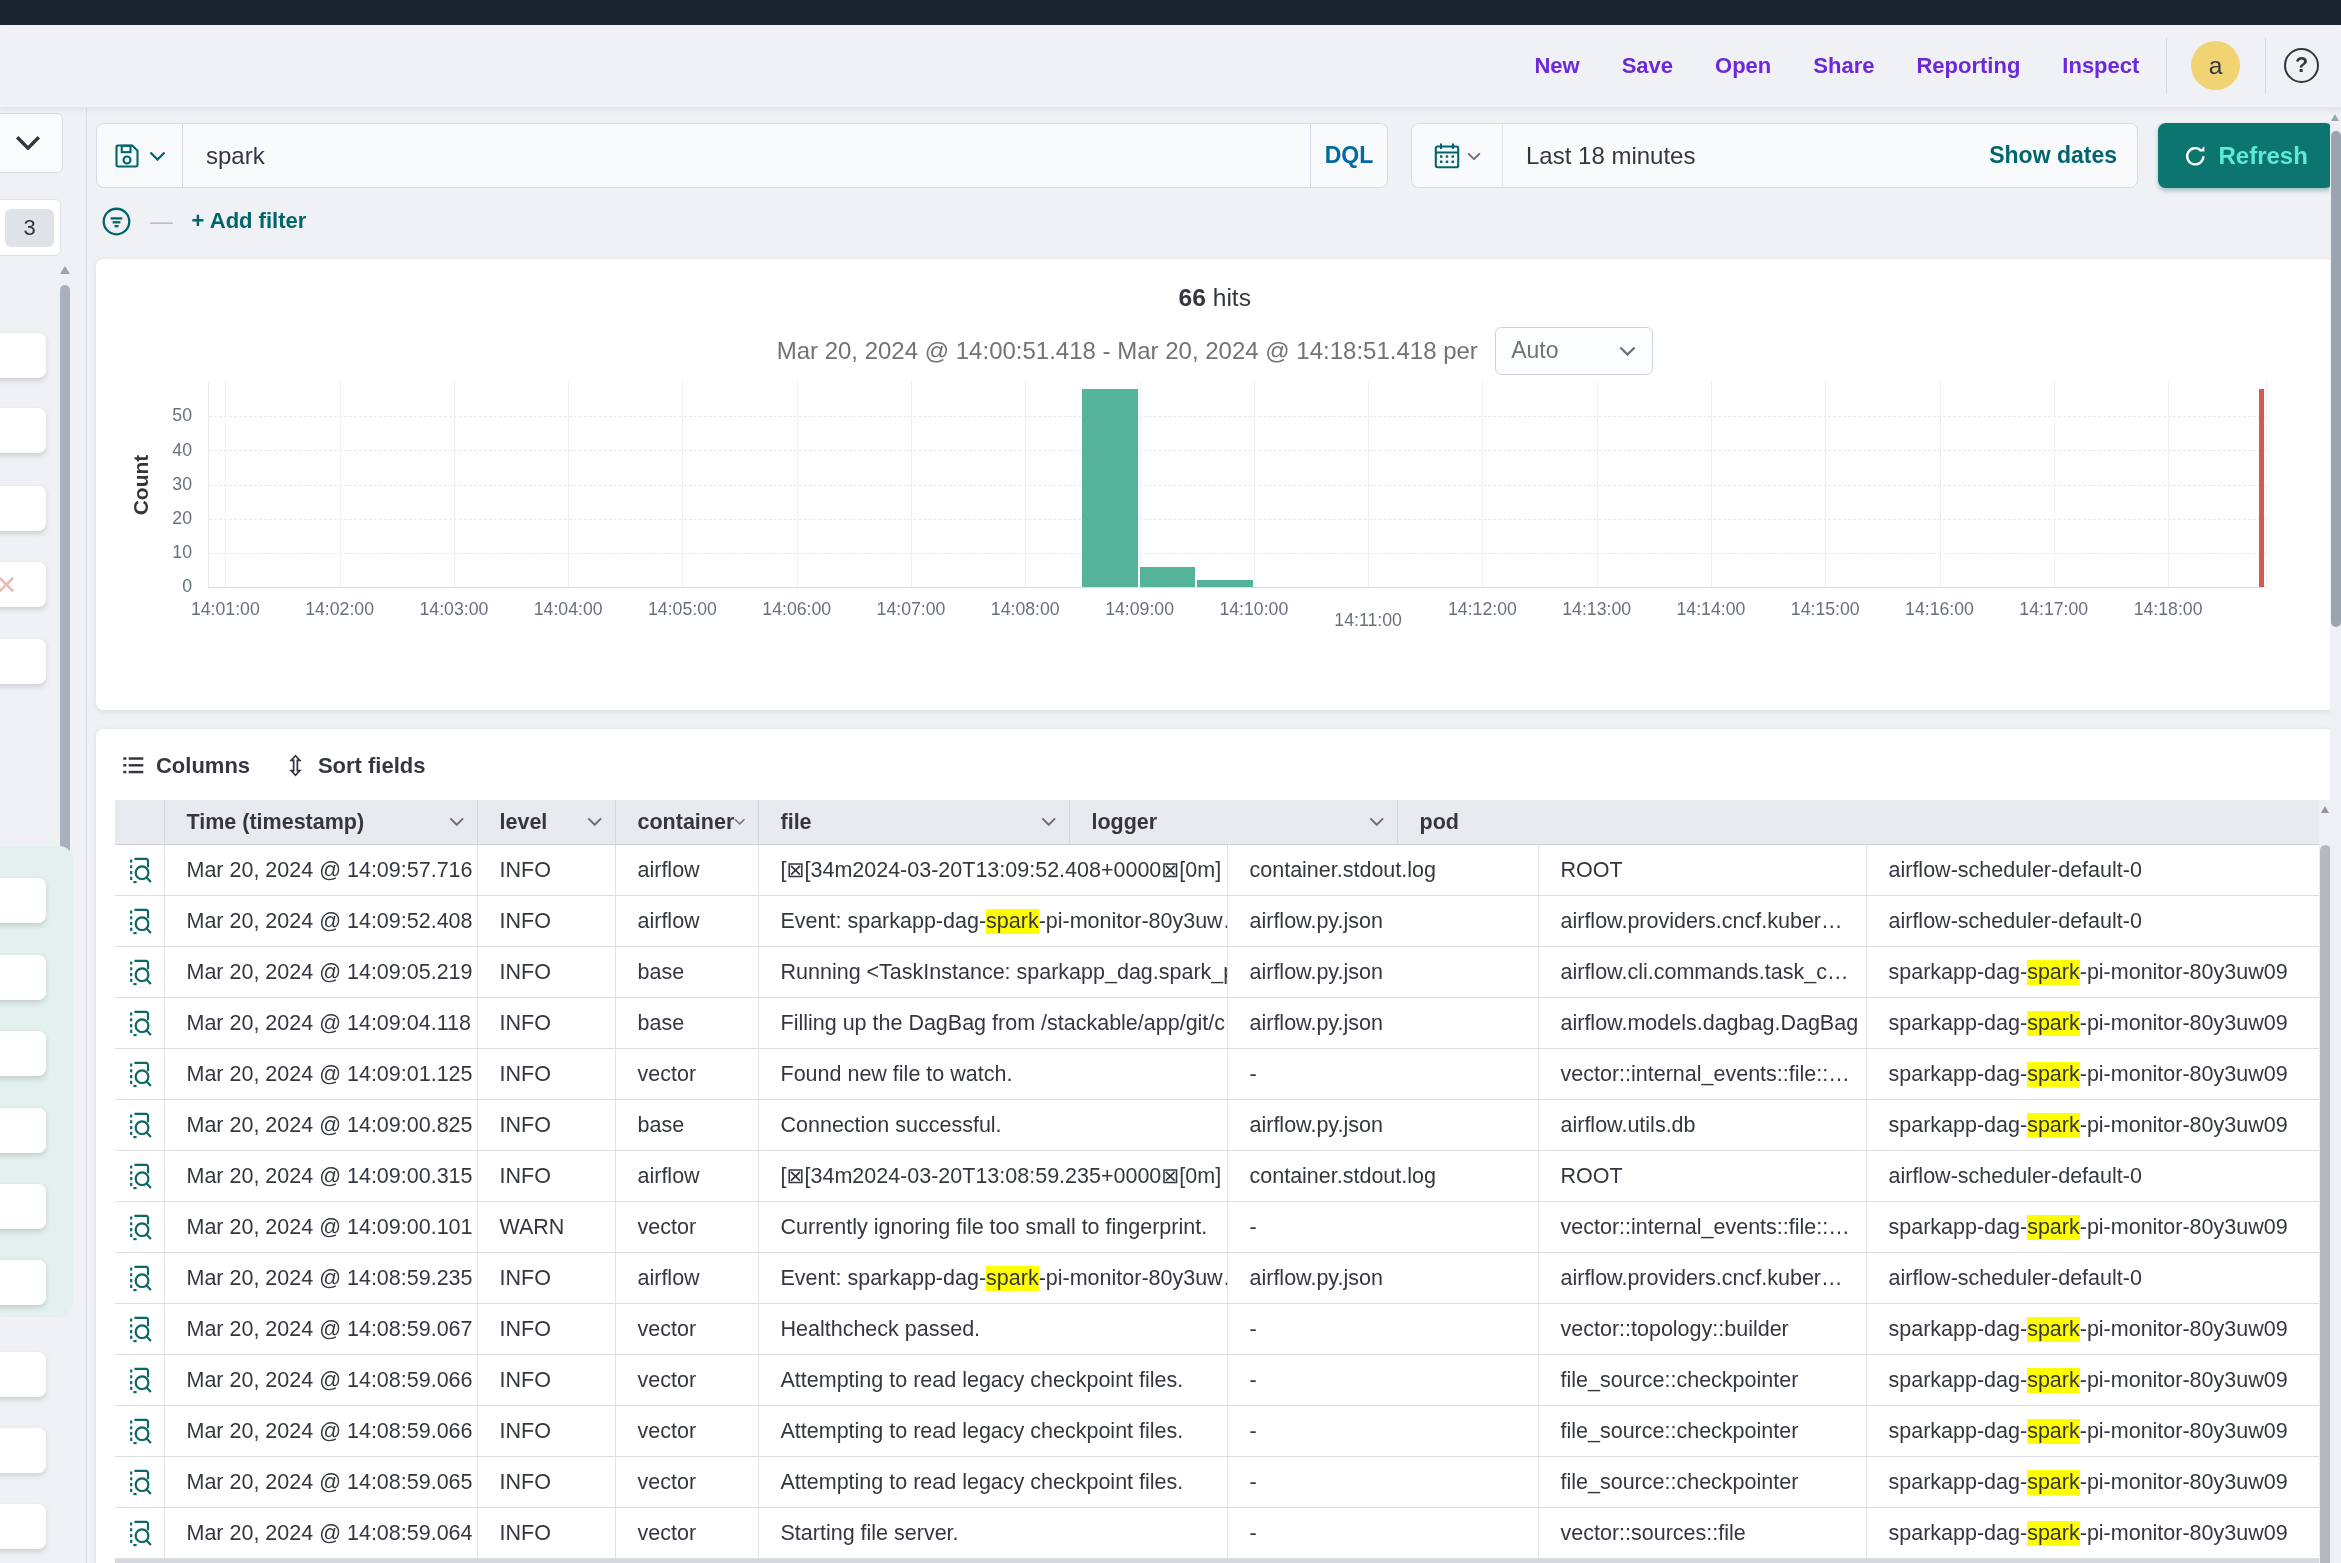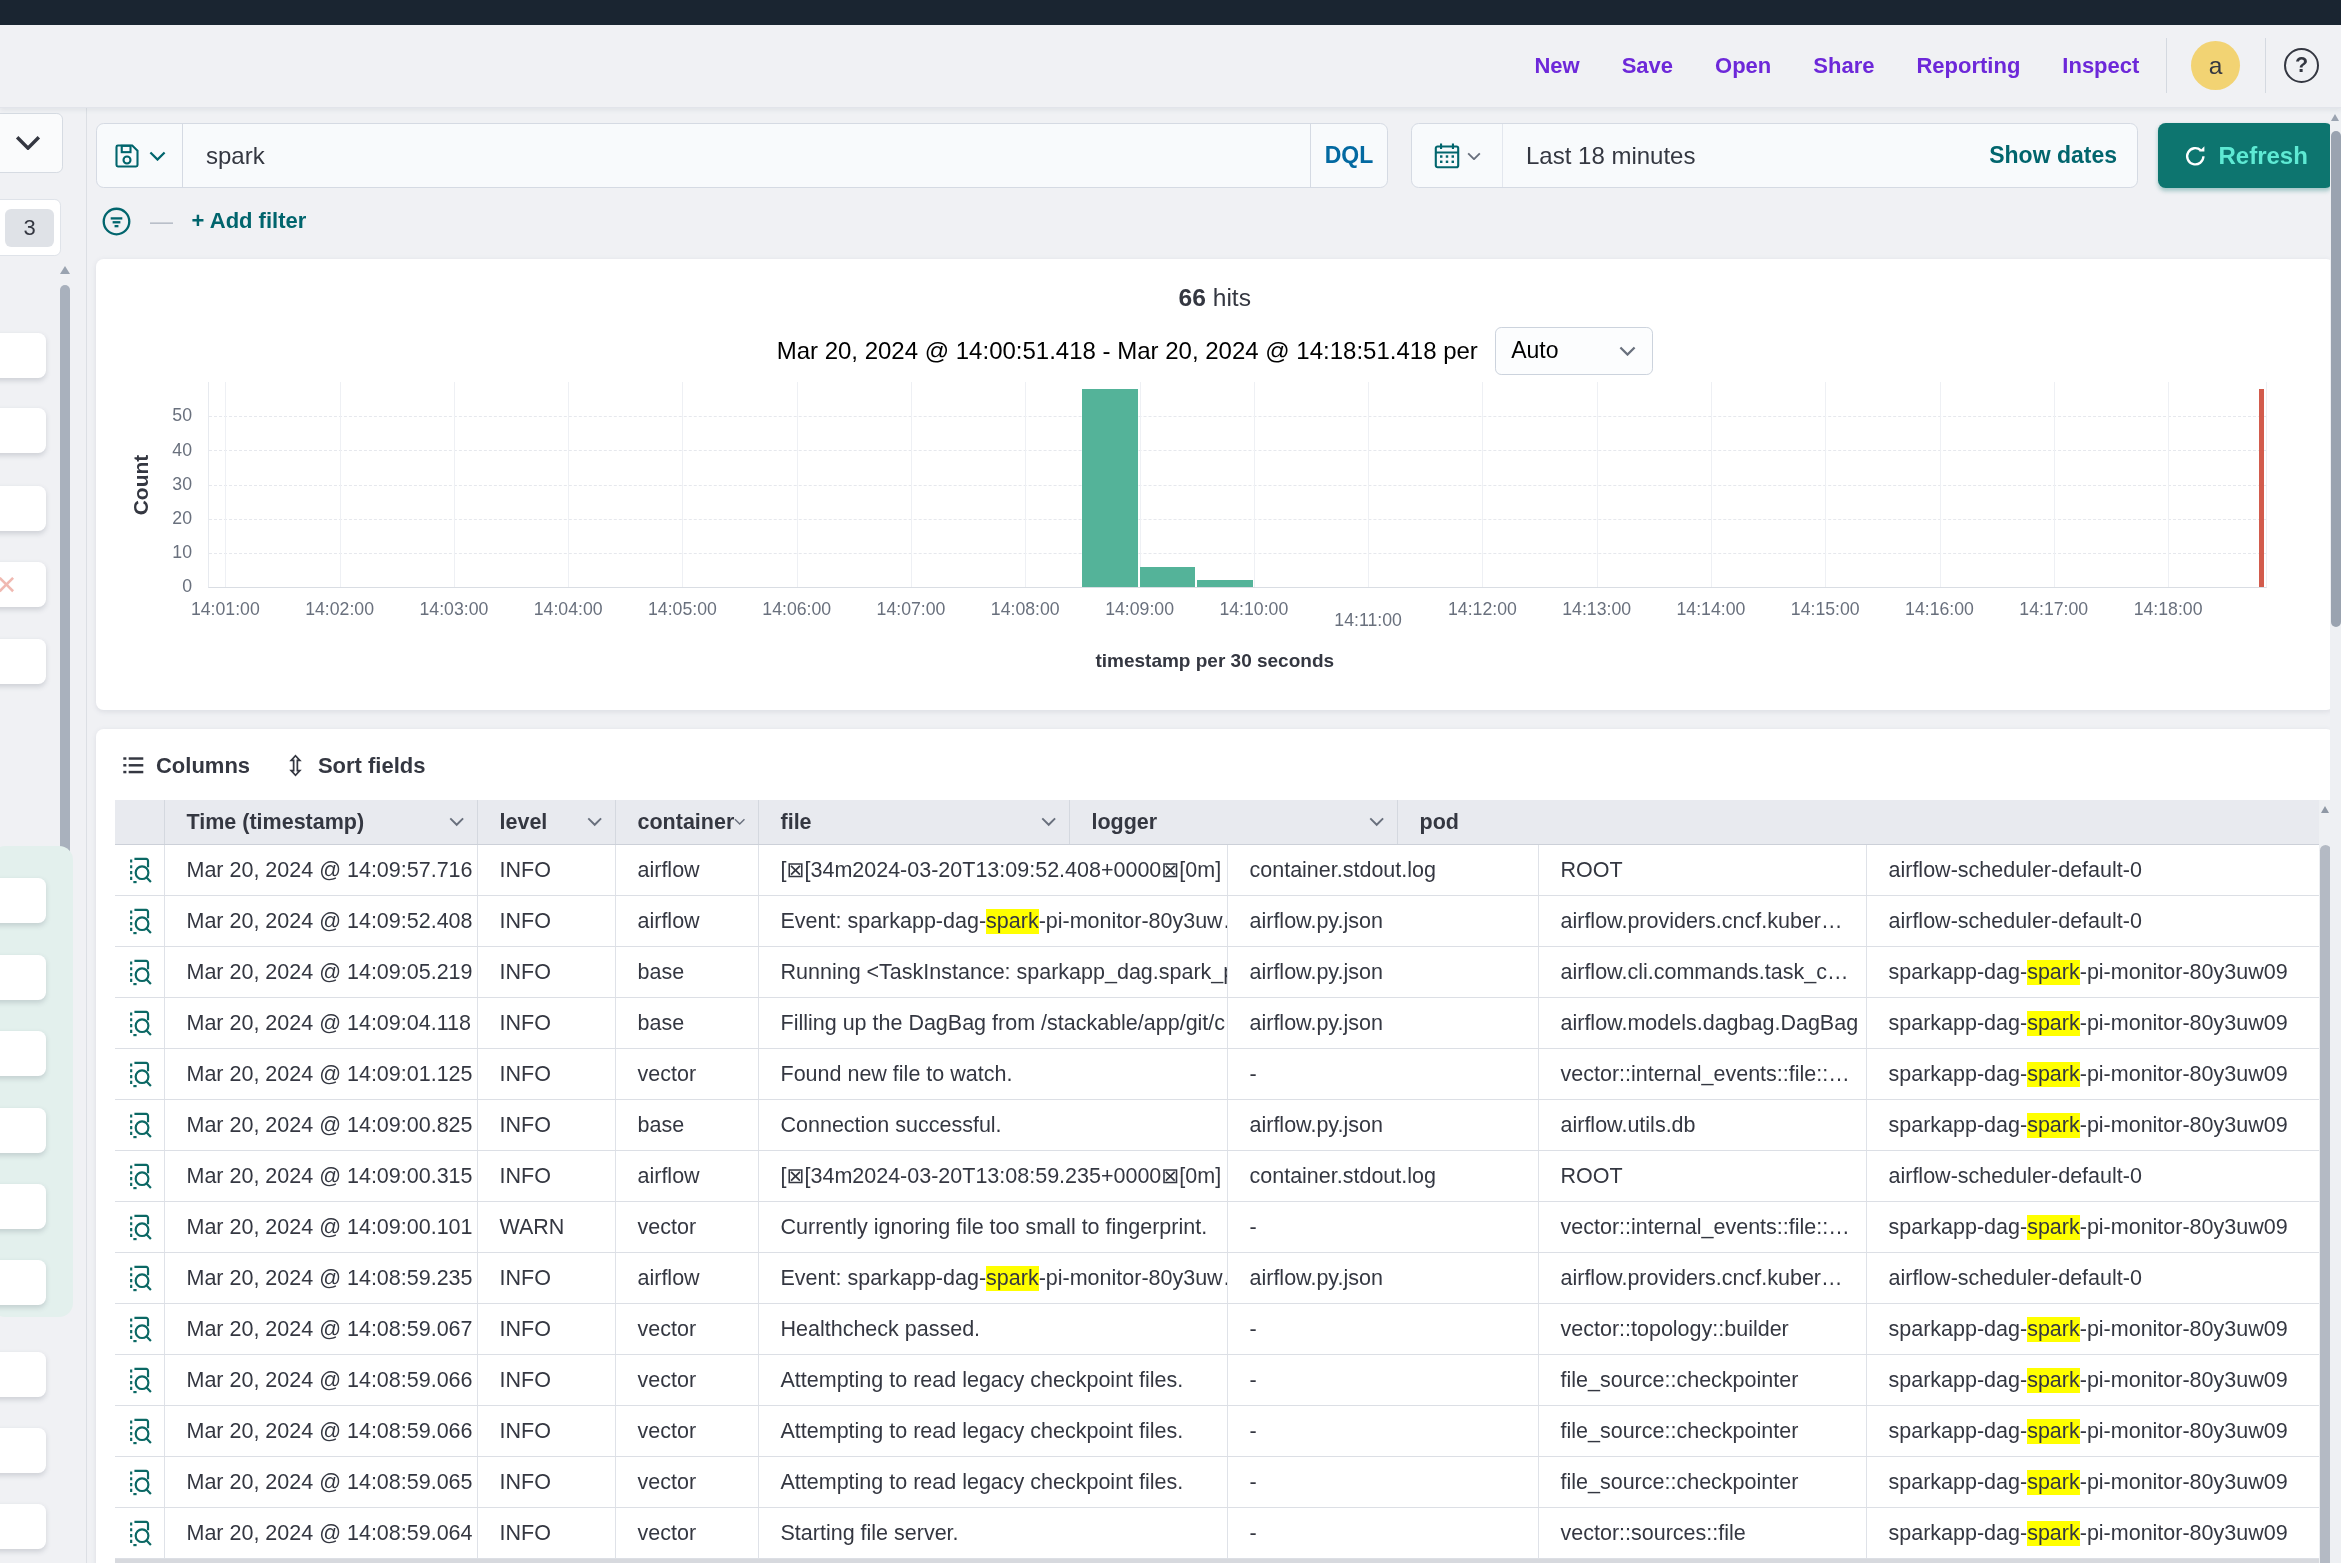--- a/index.html
+++ b/index.html
@@ -61,21 +61,21 @@
   .frow { position:absolute; top:94px; left:4.6px; height:38px; display:flex; align-items:center; gap:18.5px; }
   .filter-dash { color:#b9bfc9; font-size:23px; }
   .addfilter { color:#01656d; font-size:22px; font-weight:700; }
 
   .card { position:absolute; left:0; right:8.5px; background:#fff; border-radius:7.7px;
     box-shadow:0 1.5px 5.4px rgba(90,100,120,.13); }
   .chartcard { top:151px; height:451px; }
   .hits-line { text-align:center; margin-top:24.6px; font-size:24.6px; color:#343741; }
   .hits-line b { font-weight:700; }
   .subtitle { display:flex; align-items:center; justify-content:center; gap:17px; margin-top:15.4px;
-    font-size:24px; color:#000000; }
+    font-size:24px; color:#737373; }
   .autoselect { width:158px; height:48px; border:1.5px solid #ccd3dd; border-radius:6.2px; background:#fcfdfe;
     display:flex; align-items:center; justify-content:space-between; padding:0 15.4px; font-size:23px; }
 
   .plotwrap { position:absolute; left:112px; top:123px; width:2059px; height:206px;
     border-bottom:1.5px solid #d9dde3; border-left:0.8px solid #e7eaef; border-right:0.8px solid #eef0f4;}
   .vgrid { position:absolute; top:0; bottom:0; width:0.8px; background:#eef0f4; }
   .hgrid { position:absolute; left:0; right:0; border-top:1.5px dashed #e6e8ed; }
   .bar { position:absolute; bottom:0; background:#54b399; }
   .endmarker { position:absolute; bottom:0; width:5.4px; background:#d25b4c; }
   .ylab { position:absolute; left:-65px; width:48px; text-align:right; font-size:17.7px; color:#69707d; }
@@ -287,21 +287,20 @@
           <div class="xlab" style="left: 84.128%;">14:16:00</div>
           <div class="vgrid" style="left: 89.6835%;"></div>
           <div class="xlab" style="left: 89.6835%;">14:17:00</div>
           <div class="vgrid" style="left: 95.2391%;"></div>
           <div class="xlab" style="left: 95.2391%;">14:18:00</div>
           <div class="bar" style="left: 42.4613%; width: 2.71778%; height: 96.6667%; background: rgb(84, 179, 153);"></div>
           <div class="bar" style="left: 45.2391%; width: 2.71778%; height: 10%; background: rgb(84, 179, 153);"></div>
           <div class="bar" style="left: 48.0169%; width: 2.71778%; height: 3.33333%; background: rgb(84, 179, 153);"></div>
           <div class="endmarker" style="left: calc(100% - 7px); height: 96.6667%; background: rgb(210, 91, 76);"></div>
         </div>
-      <div class="xaxis-caption">timestamp per 30 seconds</div>
     </div>
 
     <div class="card tablecard">
       <div class="ttoolbar">
         <div class="tbtn">
           <svg width="24.6" height="24.6" viewBox="0 0 16 16" fill="#343741">
             <rect x="1.5" y="2.8" width="2" height="1.6"></rect>
               <rect x="5" y="2.8" width="9.5" height="1.6"></rect>
             <rect x="1.5" y="7.2" width="2" height="1.6"></rect>
               <rect x="5" y="7.2" width="9.5" height="1.6"></rect>

